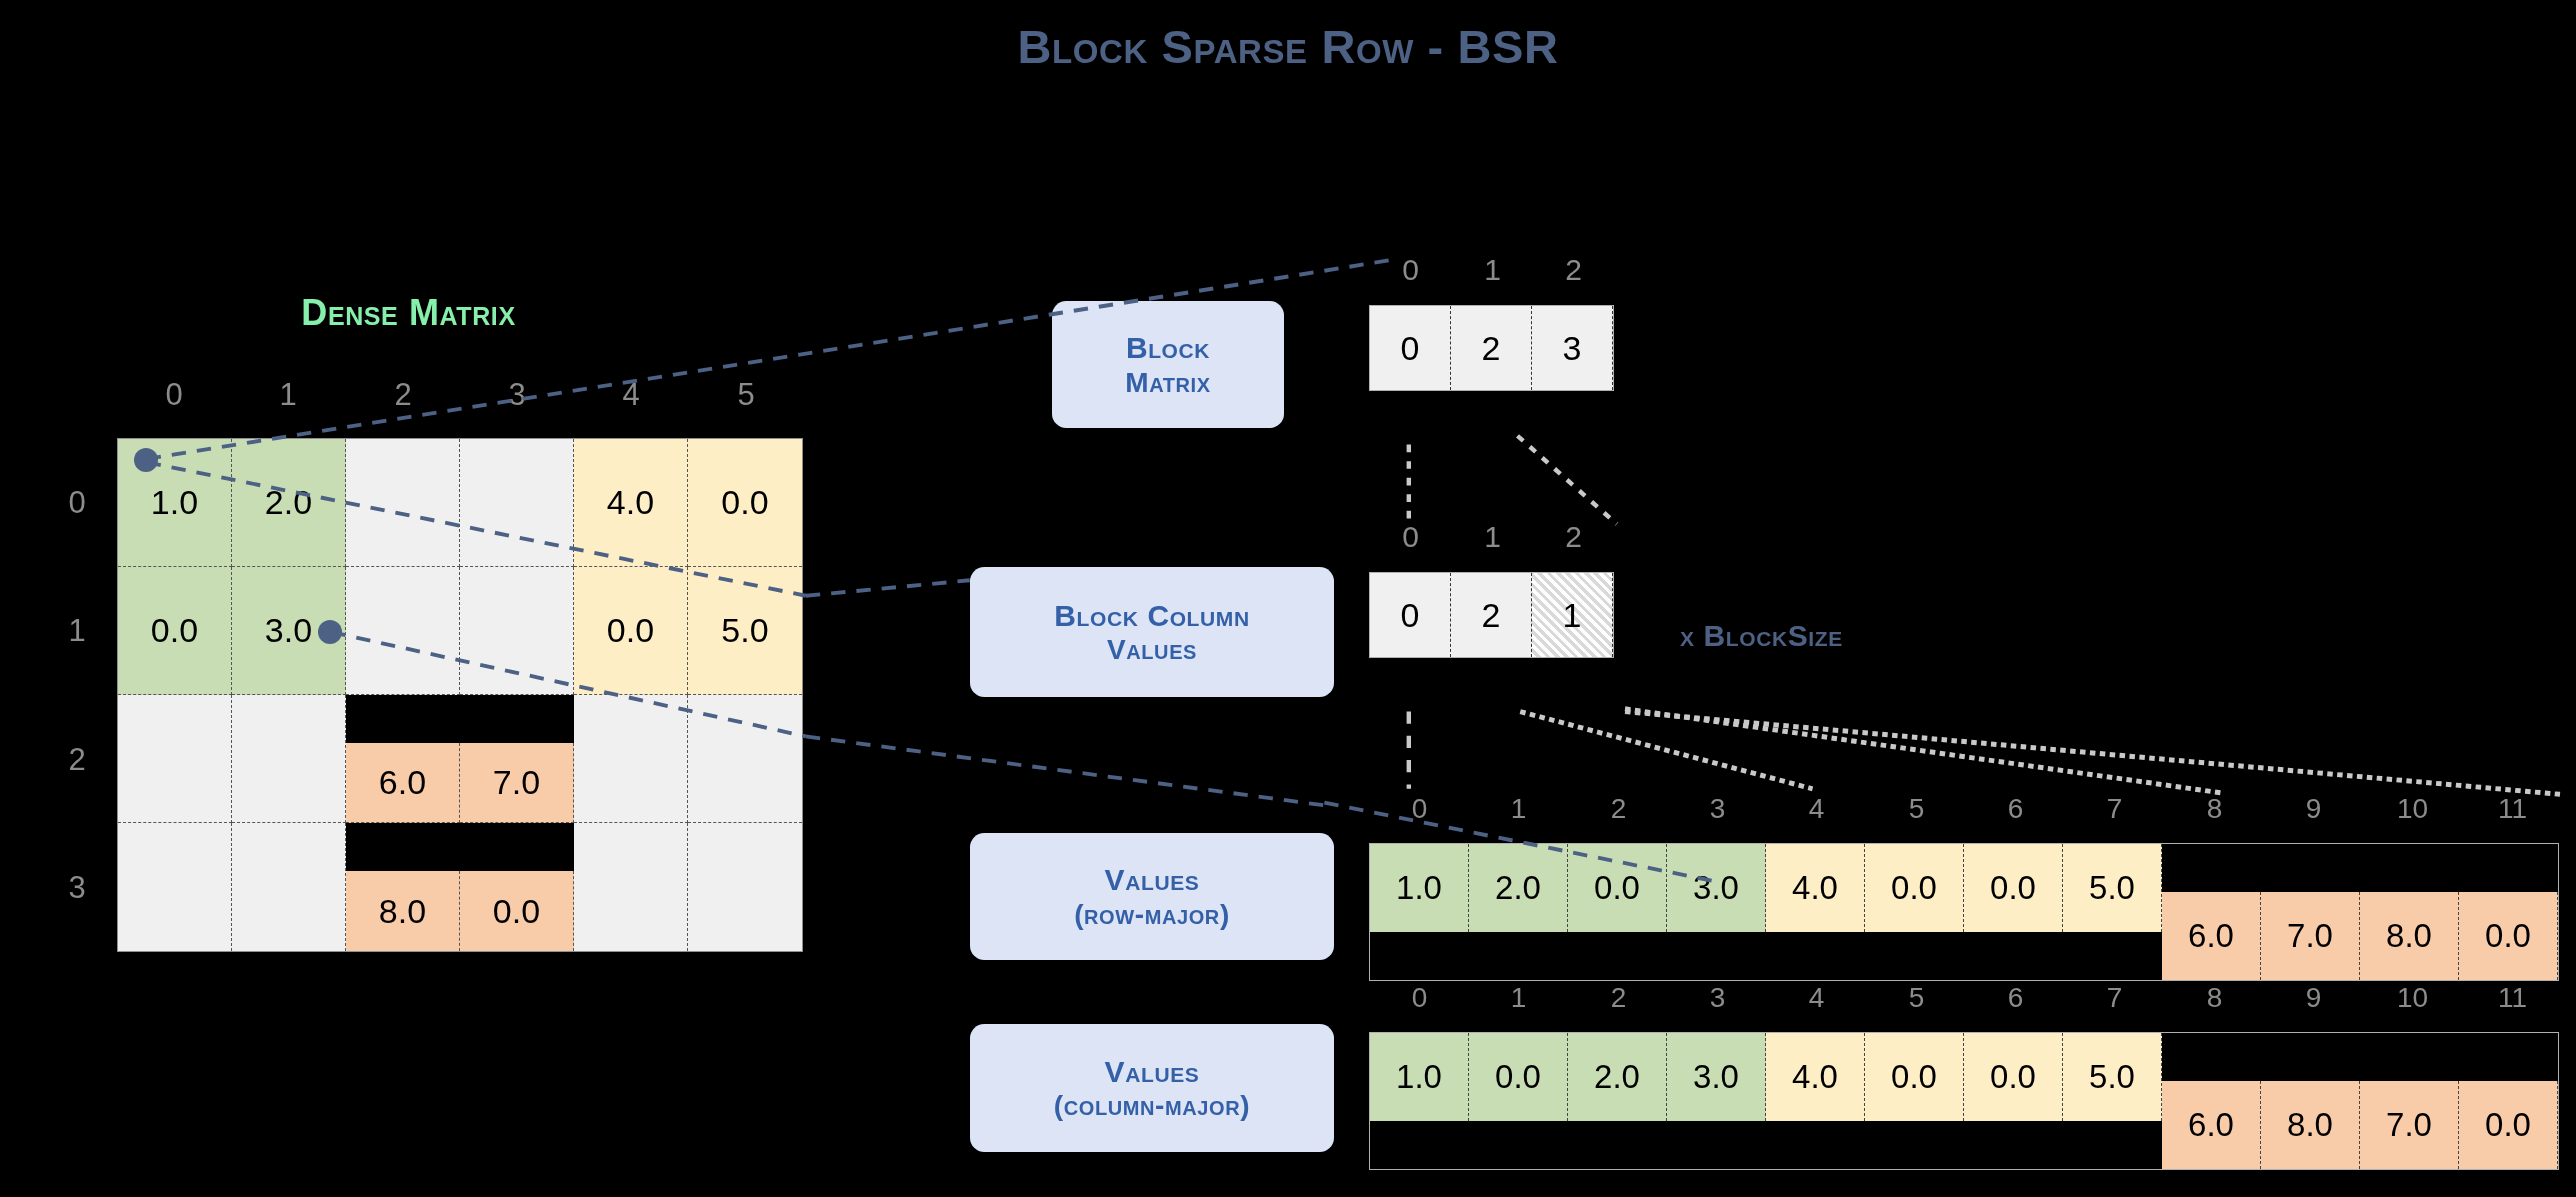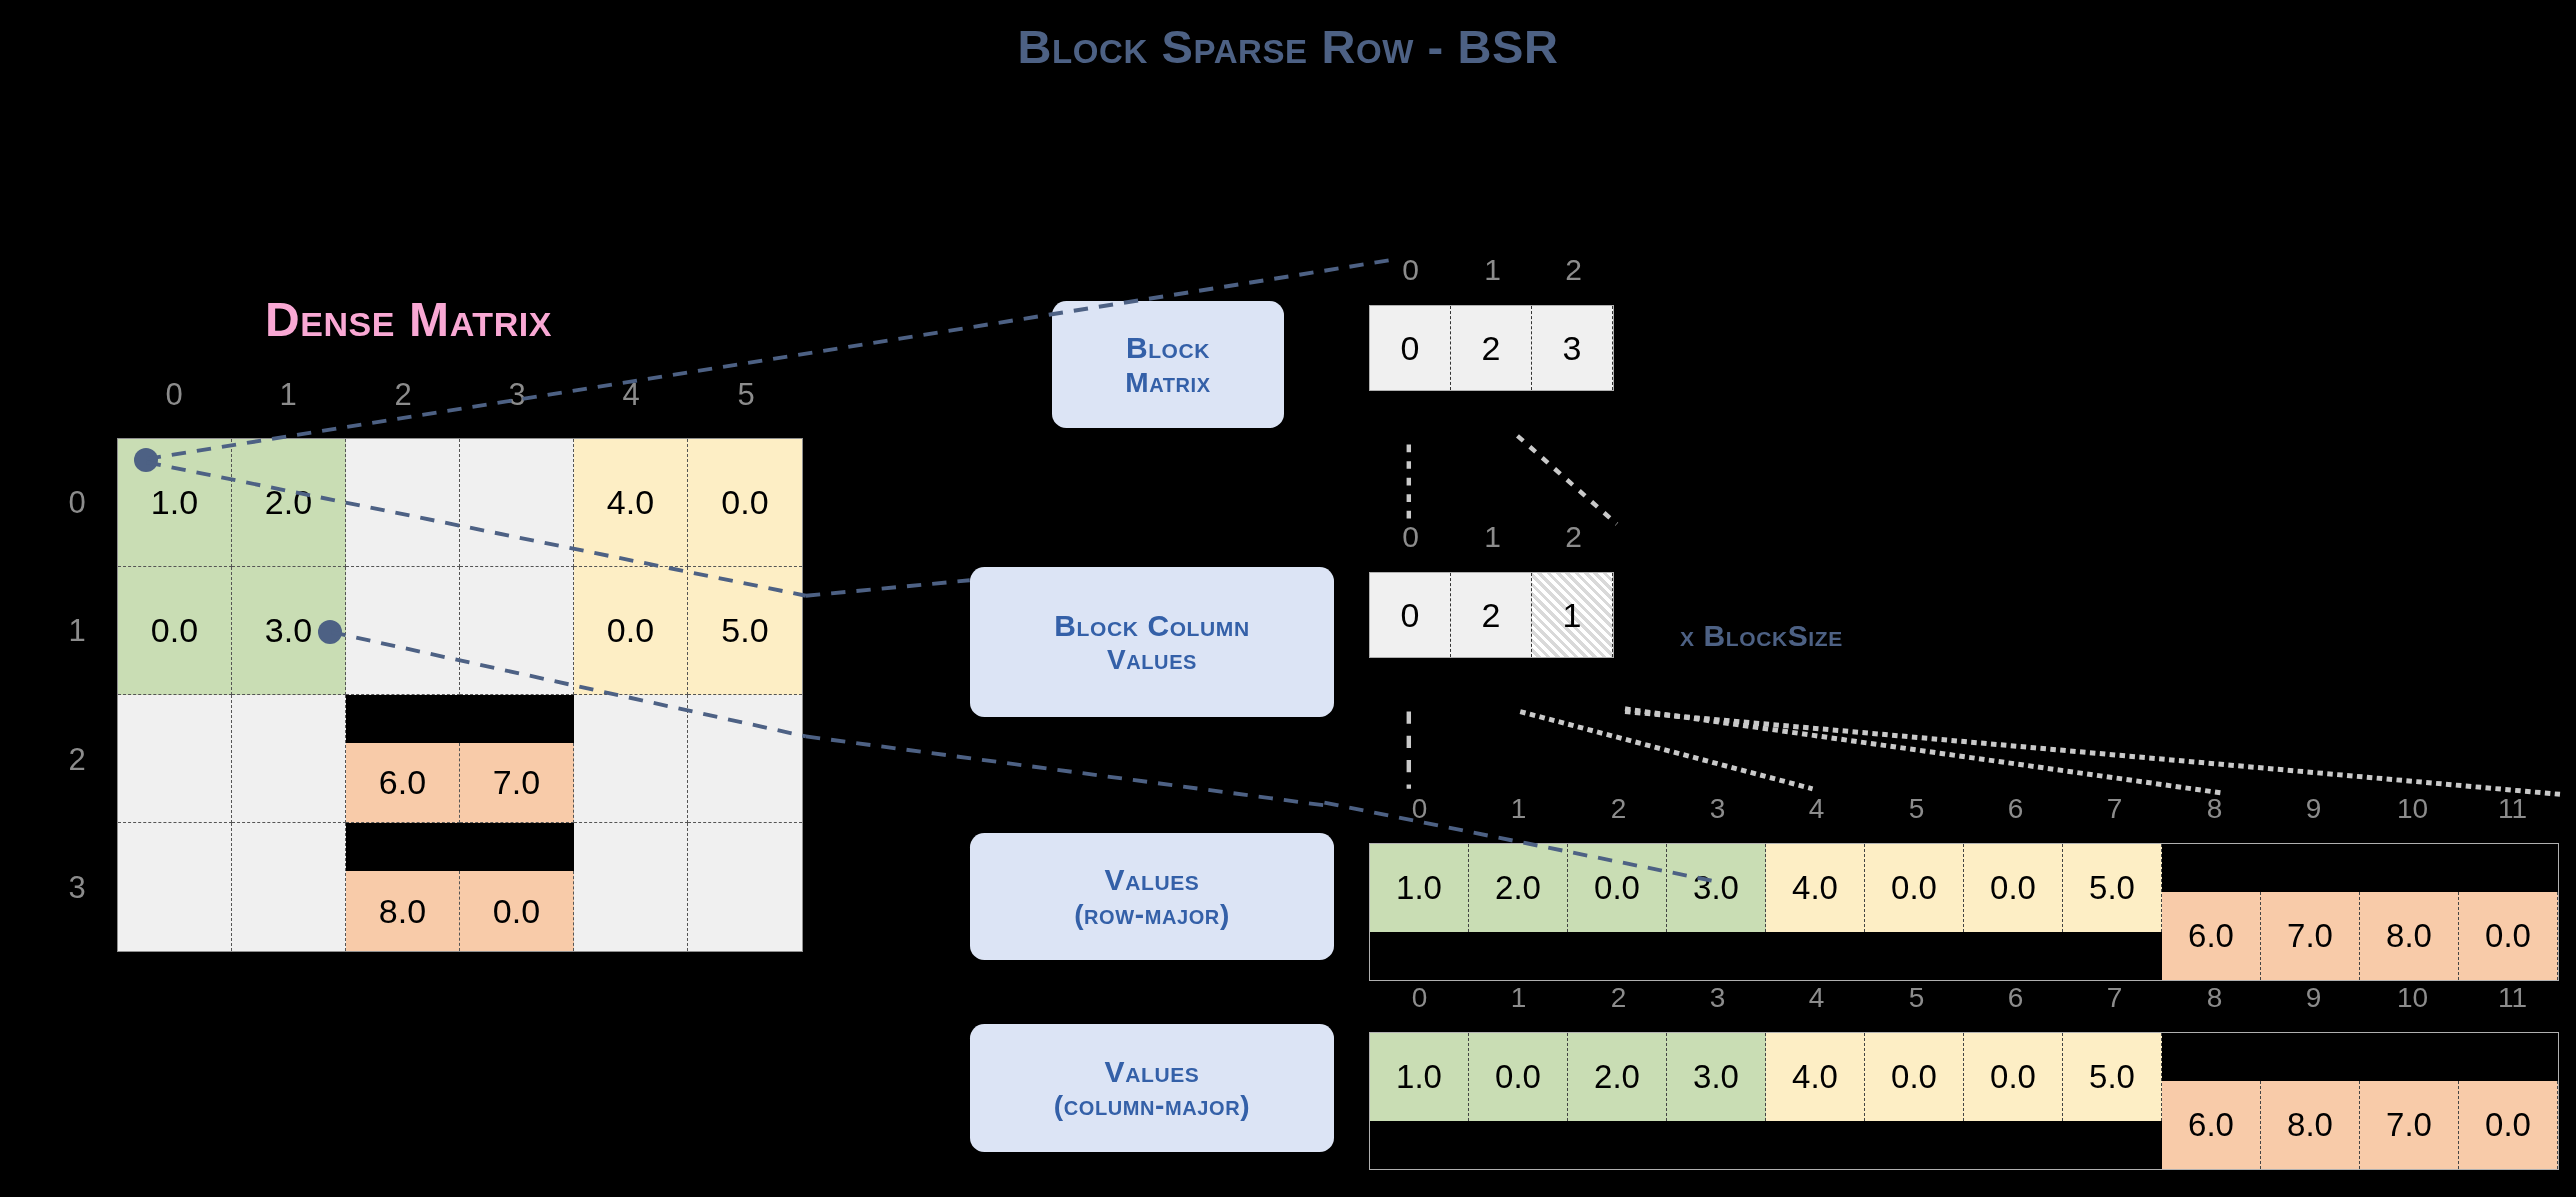--- a/index.html
+++ b/index.html
@@ -12,21 +12,21 @@
   
   #title-block{
     position:absolute;left:0;top:16.6px;width:2576px;text-align:center;
     color:#4d6184;font-weight:bold;letter-spacing:0.6px;
   }
   #title-line1{font-size:47px;line-height:60px;font-variant:small-caps;}
   #title-line2{font-size:43px;line-height:60px;font-variant:small-caps;}
 
   #dense-title{
     position:absolute;left:210px;top:292px;width:397px;text-align:center;
-    color:#f9a8d4;font-weight:bold;font-size:48px;font-variant:small-caps;letter-spacing:0.6px;
+    color:#86efac;font-weight:bold;font-size:36px;font-variant:small-caps;letter-spacing:0.6px;
   }
 
   
   #dense-wrap{position:absolute;left:117px;top:438px;}
   #dense-grid{
     position:relative;width:686px;height:514px;
     display:grid;grid-template-columns:repeat(6,1fr);grid-template-rows:repeat(4,1fr);
     border:1.1px solid #8f8f8f;box-sizing:border-box;
   }
   #dense-grid .mcell{
@@ -55,21 +55,21 @@
   .lbl{
     position:absolute;background:#dce4f5;border-radius:14.3px;
     display:flex;flex-direction:column;align-items:center;justify-content:center;
     color:#3460a8;font-weight:bold;font-variant:small-caps;
     letter-spacing:0.6px;text-align:center;line-height:1.18;
   }
   .lbl .l1{font-size:30px;}
   .lbl .l2{font-size:28px;}
 
   #lbl-offsets{left:1052px;top:301px;width:232px;height:127px;}
-  #lbl-bci{left:970px;top:567px;width:364px;height:150px;}
+  #lbl-bci{left:970px;top:567px;width:364px;height:130px;}
   #lbl-vrm{left:970px;top:833px;width:364px;height:127px;}
   #lbl-vcm{left:970px;top:1024px;width:364px;height:128px;}
 
   
   .arr{position:absolute;display:flex;border:1.1px solid #b0b0b0;box-sizing:content-box;}
   .arr .acell{
     display:flex;align-items:center;justify-content:center;
     background:#f0f0f0;color:#000;box-sizing:border-box;
     border-right:1.1px dashed #333;
   }

